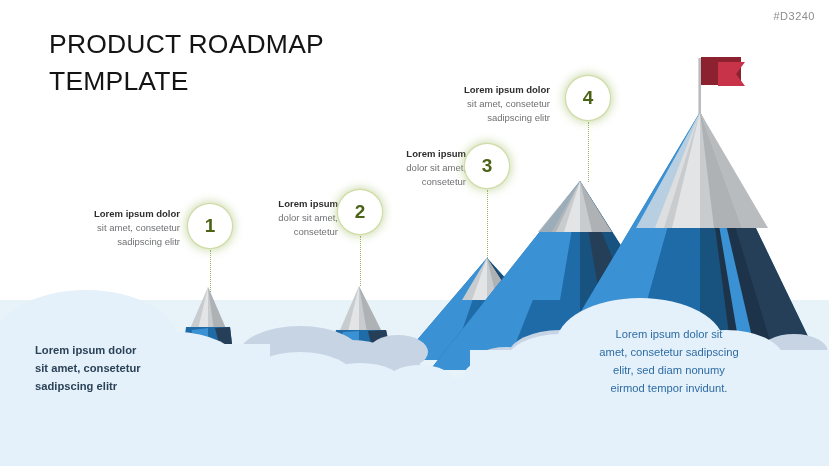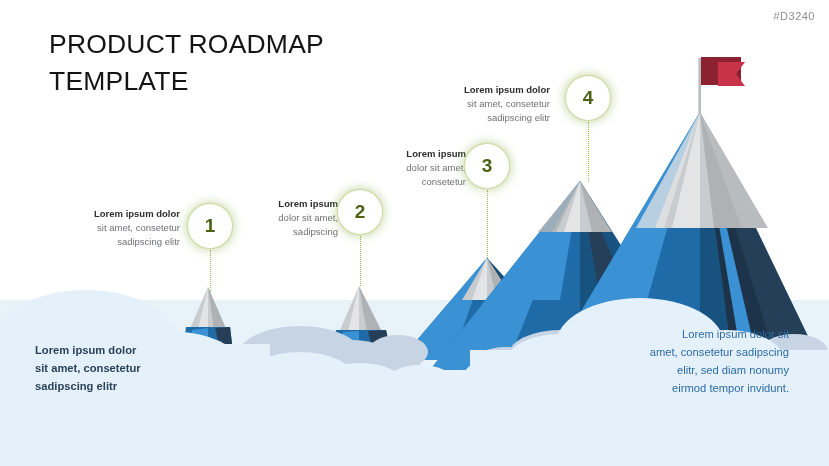--- a/index.html
+++ b/index.html
@@ -97,21 +97,21 @@
     font-weight: bold;
     color: #2b4257;
     z-index: 36;
     white-space: pre-line;
   }
   #copy-right {
     position: absolute;
     right: 40px;
     top: 325px;
     width: 240px;
-    text-align: right;
+    text-align: center;
     font-size: 11.2px;
     line-height: 1.62;
     color: #2d6ba4;
     z-index: 36;
     white-space: pre-line;
   }
 </style>
 </head>
 <body>
 
@@ -245,21 +245,21 @@
     <div class="ms-circle" style="left:188px; top:204px;">
       <span>1</span>
     </div>
     <div class="ms-line" style="left:209.5px; top:250px; height:42px;"></div>
   </div>
 
   <div class="milestone">
     <div class="ms-label" style="left:248px; top:197px; width:90px;">
       <span class="l1">Lorem ipsum</span>
       <span class="l2" style="white-space:pre-line">dolor sit amet,
-sadipscing</span>
+consetetur</span>
     </div>
     <div class="ms-circle" style="left:338px; top:190px;">
       <span>2</span>
     </div>
     <div class="ms-line" style="left:359.5px; top:236px; height:50px;"></div>
   </div>
 
   <div class="milestone">
     <div class="ms-label" style="left:376px; top:147px; width:90px;">
       <span class="l1">Lorem ipsum</span>

